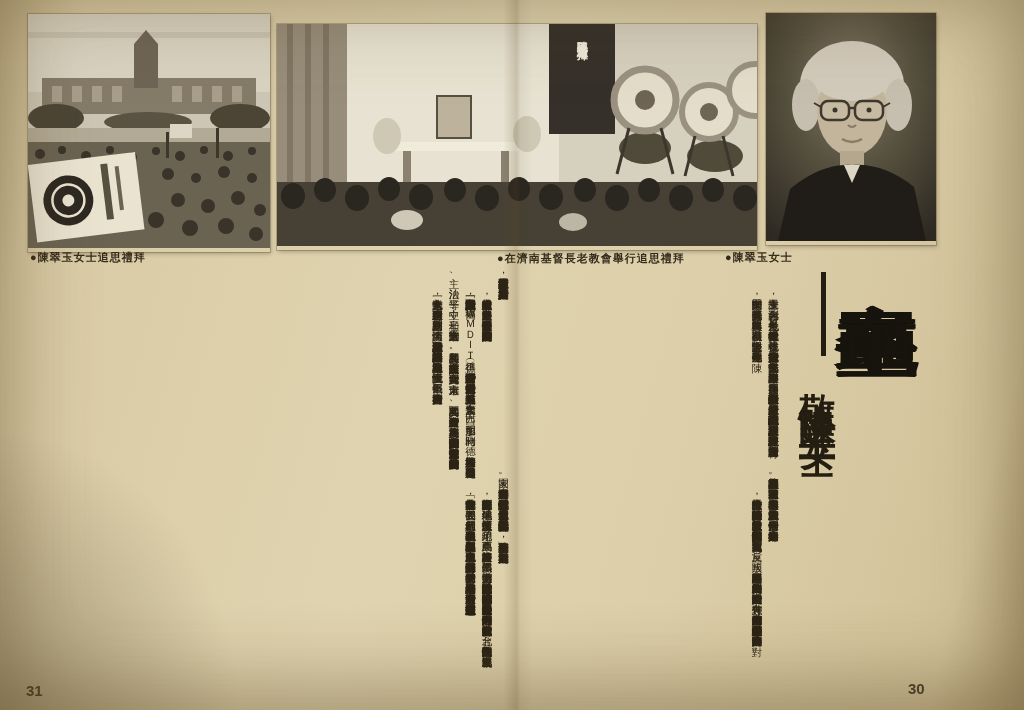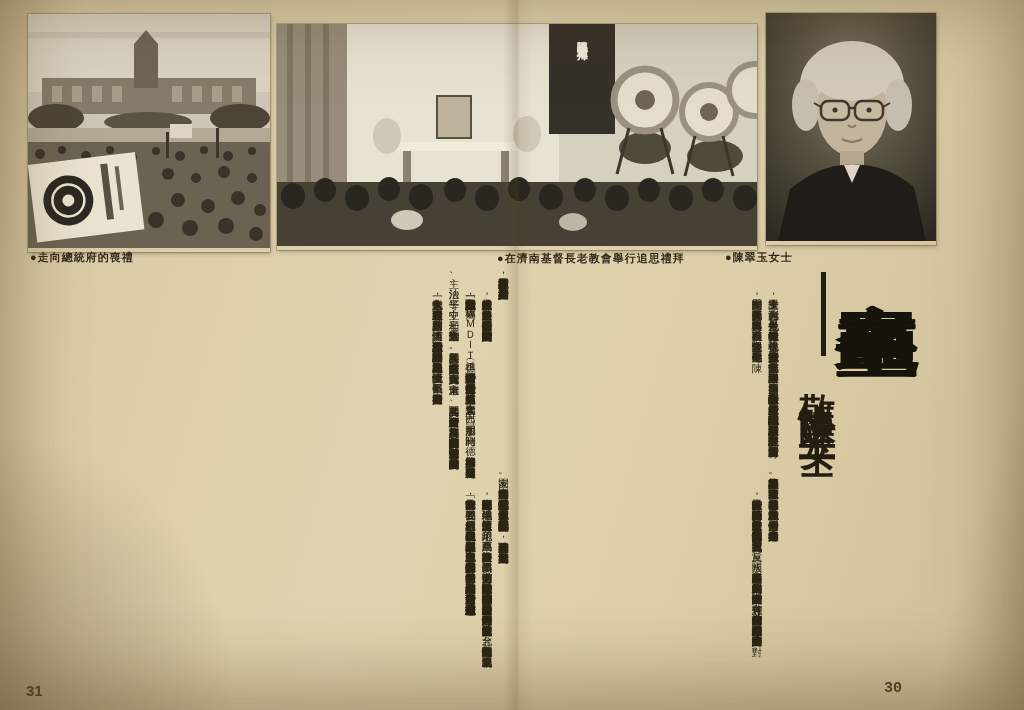--- a/index.html
+++ b/index.html
@@ -52,21 +52,21 @@
   #right-upper{top:270px;right:243px;height:192px;}
   #right-lower{top:470px;right:243px;height:238px;}
   #left-upper{top:270px;right:513px;height:192px;}
   #left-lower{top:470px;right:513px;height:238px;}
 
   .page-number{
     position:absolute;font-family:"Liberation Sans","DejaVu Sans",sans-serif;
     font-size:15px;font-weight:bold;color:#473d28;
   }
   #page-number-left{left:26px;top:682px;}
-  #page-number-right{left:884px;top:680px;font-family:Liberation Mono, monospace;}
+  #page-number-right{left:908px;top:680px;}
 </style>
 </head>
 <body>
 
 <div class="spread">
 
   <div class="photo" id="photo-parade">
     <svg width="242" height="234" xmlns="http://www.w3.org/2000/svg">
       <rect width="242" height="234" fill="#cdc6b4"></rect>
       <rect width="242" height="78" fill="#d9d3c1"></rect>
@@ -222,21 +222,21 @@
         <path d="M76,126 q10,6 20,0" stroke="#8a7a62" stroke-width="2.5" fill="none"></path>
         <rect x="74" y="138" width="24" height="18" fill="#b5a78e"></rect>
       </g>
       <g>
         <path d="M12,228 L24,176 Q56,150 86,152 Q118,150 148,174 L160,228 Z" fill="#201d18"></path>
         <polygon points="78,152 94,152 86,170" fill="#ddd6c4"></polygon>
       </g>
     </svg>
   </div>
 
-  <div class="caption" id="caption-parade">●走向總統府的喪禮</div>
+  <div class="caption" id="caption-parade">●陳翠玉女士追思禮拜</div>
   <div class="caption" id="caption-memorial">●在濟南基督長老教會舉行追思禮拜</div>
   <div class="caption" id="caption-portrait">●陳翠玉女士</div>
 
   <div class="headline-main">安息在自己的土地上</div>
   <div class="sub-dash"></div>
   <div class="headline-sub">敬悼陳翠玉女士</div>
 
   <div class="vtext" id="right-upper">　　陳翠玉女士，台灣彰化人，生於一九一七年二月九日，在日據時代陳女士幸得母教，接受現代教育，是當代台灣婦女中少數完成高等教育者。陳女士係彰化高女畢業，留學日本聖路加女專護理科，爾後再赴美加深造，得到加拿大多倫多大學護理教育學士及美國波士頓大學護理行政碩士，曾任台灣總督府護士養成所教師，創辦台北保健館公共衛生護理訓練班及世界救濟總會護理行政主管訓練班，是台大附設護理學校及護理系創辦人，並兼任護校校長及台大醫院護理部主任，是台灣護理教育的開拓者。
 　　陳女士留日期間，師長見其禀賦優異，再三懇留其駐日服務，擬以高薪禮聘，但陳女士堅決返台。一九四七年二二八事件發生時，陳</div>
   <div class="vtext" id="right-lower">女士以其人格身軀保護無辜的大陸籍同事。而國民黨軍隊登陸後一片濫殺，陳女士的名字赫然在黑名單裡，經人相告協助方能逃脫免於劫難，但台灣人慘烈的受害，卻是陳女士心中永遠的疼痛。

